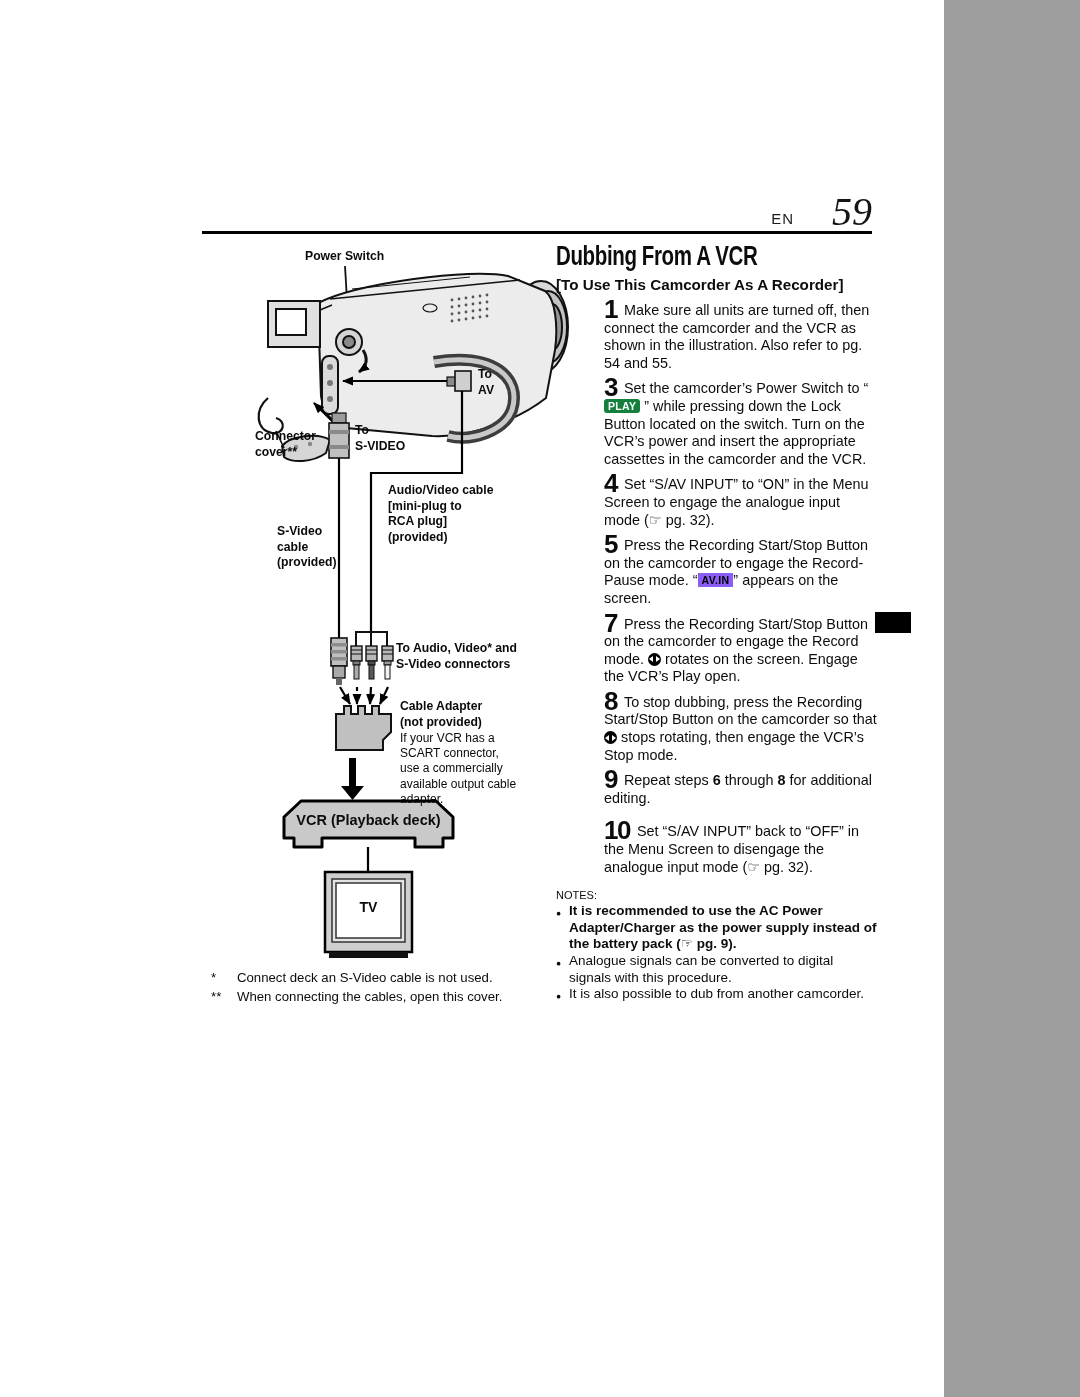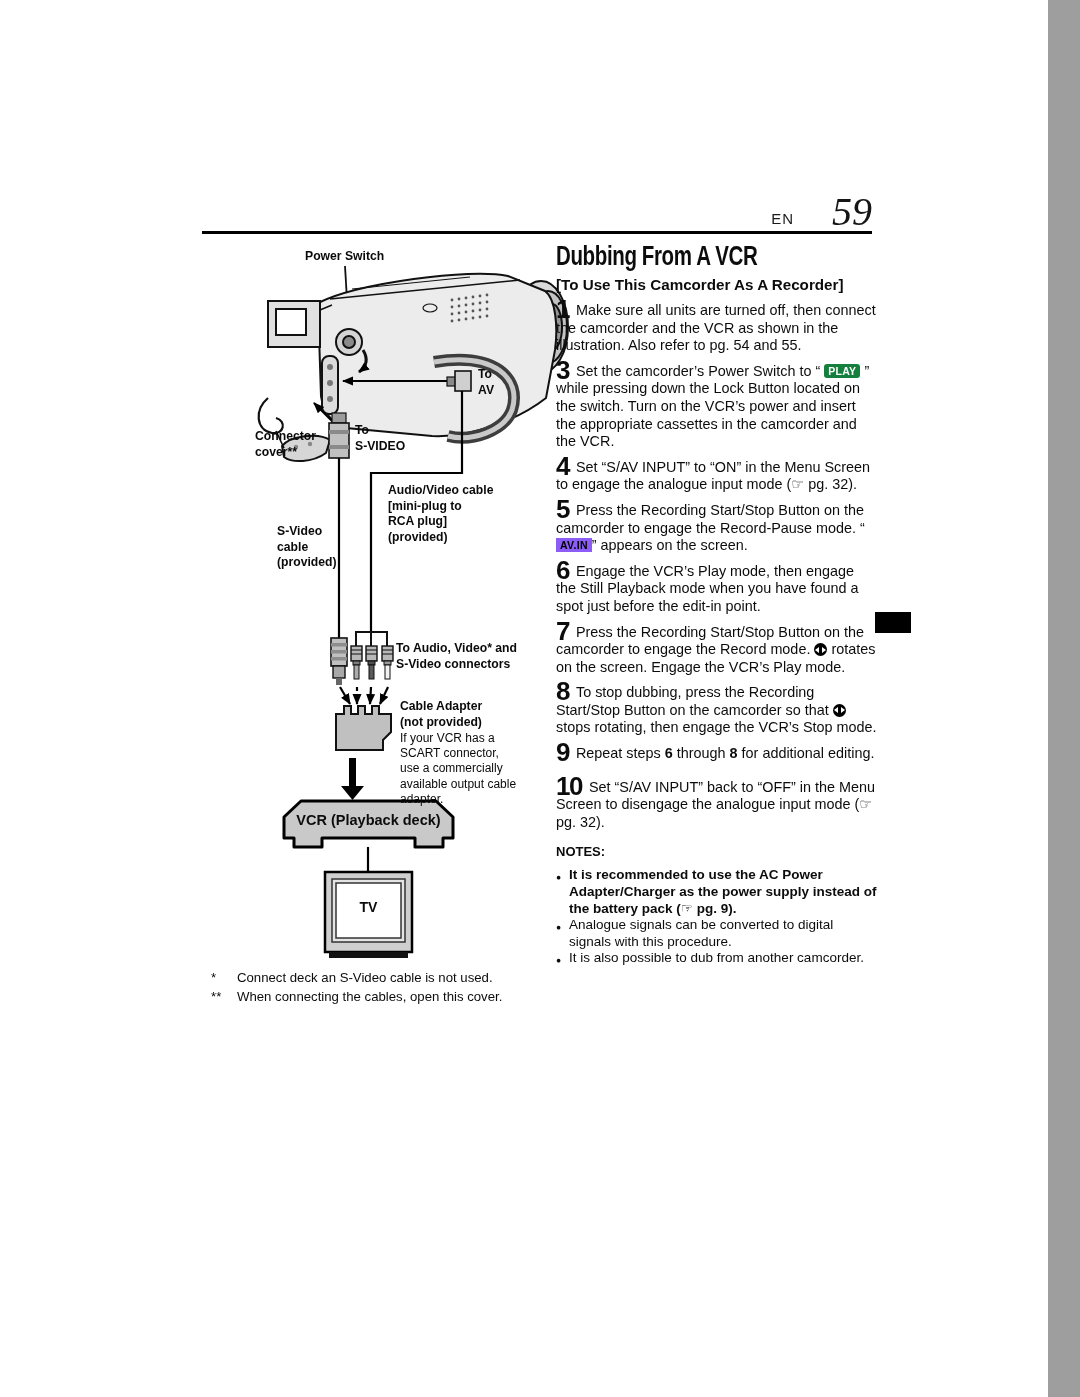--- a/index.html
+++ b/index.html
@@ -1,46 +1,46 @@
 <!DOCTYPE html>
 <html><head>
 <meta charset="utf-8">
 <style>
   html,body{margin:0;padding:0;background:#9e9e9e;}
-  #page{position:relative;width:1048px;height:1397px;background:#ffffff;overflow:hidden;
+  #page{position:relative;width:944px;height:1397px;background:#ffffff;overflow:hidden;
         font-family:"Liberation Sans","DejaVu Sans",sans-serif;color:#0c0c0c;}
 
   
   #hdr{position:absolute;left:202px;top:196px;width:670px;height:40px;}
   #hdr .lang{position:absolute;right:78px;top:14px;font-size:15px;letter-spacing:1px;color:#1a1a1a;}
   #hdr .num{position:absolute;right:0;top:-8px;font-family:"Liberation Serif","DejaVu Serif",serif;
             font-style:italic;font-size:40px;color:#151515;}
   #hdr-rule{position:absolute;left:202px;top:231px;width:670px;height:3px;background:#000;}
 
   
   #article{position:absolute;left:556px;top:241px;width:322px;}
   .article-title{font-size:27px;font-weight:bold;letter-spacing:-0.5px;white-space:nowrap;
                  transform:scaleX(0.76);transform-origin:0 50%;margin-bottom:4px;}
   .article-subtitle{font-size:15.2px;font-weight:bold;margin:4px 0 9px;}
-  .step{font-size:14.4px;line-height:17.6px;margin-bottom:8px;}
+  .step{font-size:14.4px;line-height:17.6px;margin-bottom:8px;margin-left:48px;}
   .step.gap{margin-top:16px;}
   .step-num{font-size:26px;font-weight:bold;line-height:12px;vertical-align:-3px;
             margin-right:7px;letter-spacing:-1.5px;}
   .seg-bold{font-weight:bold;}
   .badge{display:inline-block;font-weight:bold;font-size:10.5px;line-height:12px;
          padding:1px 4px;vertical-align:1px;letter-spacing:0.3px;}
   .badge-dark{background:#15803d;color:#fff;border-radius:3px;}
   .badge-light{background:#8b5cf6;color:#000;}
   .icon-rotate{display:inline-block;width:13px;height:13px;background:#000;border-radius:50%;
                position:relative;vertical-align:-2px;}
   .icon-rotate::before{content:"";position:absolute;left:1px;top:3.5px;width:0;height:0;
       border-top:3px solid transparent;border-bottom:3px solid transparent;border-right:4.5px solid #fff;}
   .icon-rotate::after{content:"";position:absolute;right:1px;top:3.5px;width:0;height:0;
       border-top:3px solid transparent;border-bottom:3px solid transparent;border-left:4.5px solid #fff;}
-  .notes-title{font-size:13px;font-weight:bold;margin:13px 0 8px;}
+  .notes-title{font-size:11px;font-weight:normal;margin:13px 0 2px;}
   .note{font-size:13.5px;line-height:16.6px;padding-left:13px;position:relative;}
   .note::before{content:"●";position:absolute;left:0;top:2px;font-size:8.5px;}
   .note.bold{font-weight:bold;}
 
   
   .dlabel{position:absolute;font-weight:bold;font-size:12.2px;line-height:15.5px;
           white-space:pre-line;color:#0a0a0a;}
   .dlabel.plain{font-weight:normal;}
   #vcr-label{position:absolute;left:283px;top:812px;width:171px;text-align:center;
              font-weight:bold;font-size:14.5px;}
@@ -245,22 +245,21 @@
     </div>
 
   <div id="article">
     <div class="article-title">Dubbing From A VCR</div>
     <div class="article-subtitle">[To Use This Camcorder As A Recorder]</div>
     <div id="steps">
         <div class="step"><span class="step-num">1</span><span class="seg">Make sure all units are turned off, then connect the camcorder and the VCR as shown in the illustration. Also refer to pg. 54 and 55.</span></div>
         <div class="step"><span class="step-num">3</span><span class="seg">Set the camcorder’s Power Switch to “ </span><span class="badge badge-dark">PLAY</span><span class="seg"> ” while pressing down the Lock Button located on the switch. Turn on the VCR’s power and insert the appropriate cassettes in the camcorder and the VCR.</span></div>
         <div class="step"><span class="step-num">4</span><span class="seg">Set “S/AV INPUT” to “ON” in the Menu Screen to engage the analogue input mode (☞ pg. 32).</span></div>
         <div class="step"><span class="step-num">5</span><span class="seg">Press the Recording Start/Stop Button on the camcorder to engage the Record-Pause mode. “</span><span class="badge badge-light">AV.IN</span><span class="seg">” appears on the screen.</span></div>
-        <div class="step"><span class="step-num">6</span><span class="seg">Engage the VCR’s Play mode, then engage the Still Playback mode when you have found a spot just before the edit-in point.</span></div>
-        <div class="step"><span class="step-num">7</span><span class="seg">Press the Recording Start/Stop Button on the camcorder to engage the Record mode. </span><span class="icon-rotate"></span><span class="seg"> rotates on the screen. Engage the VCR’s Play mode.</span></div>
+        <div class="step"><span class="step-num">7</span><span class="seg">Press the Recording Start/Stop Button on the camcorder to engage the Record mode. </span><span class="icon-rotate"></span><span class="seg"> rotates on the screen. Engage the VCR’s Play open.</span></div>
         <div class="step"><span class="step-num">8</span><span class="seg">To stop dubbing, press the Recording Start/Stop Button on the camcorder so that </span><span class="icon-rotate"></span><span class="seg"> stops rotating, then engage the VCR’s Stop mode.</span></div>
         <div class="step"><span class="step-num">9</span><span class="seg">Repeat steps </span><span class="seg seg-bold">6</span><span class="seg"> through </span><span class="seg seg-bold">8</span><span class="seg"> for additional editing.</span></div>
         <div class="step gap"><span class="step-num">10</span><span class="seg">Set “S/AV INPUT” back to “OFF” in the Menu Screen to disengage the analogue input mode (☞ pg. 32).</span></div>
       </div>
     <div class="notes-title">NOTES:</div>
     <div id="notes">
         <div class="note bold">It is recommended to use the AC Power Adapter/Charger as the power supply instead of the battery pack (☞ pg. 9).</div>
         <div class="note">Analogue signals can be converted to digital signals with this procedure.</div>
         <div class="note">It is also possible to dub from another camcorder.</div>
       </div>

